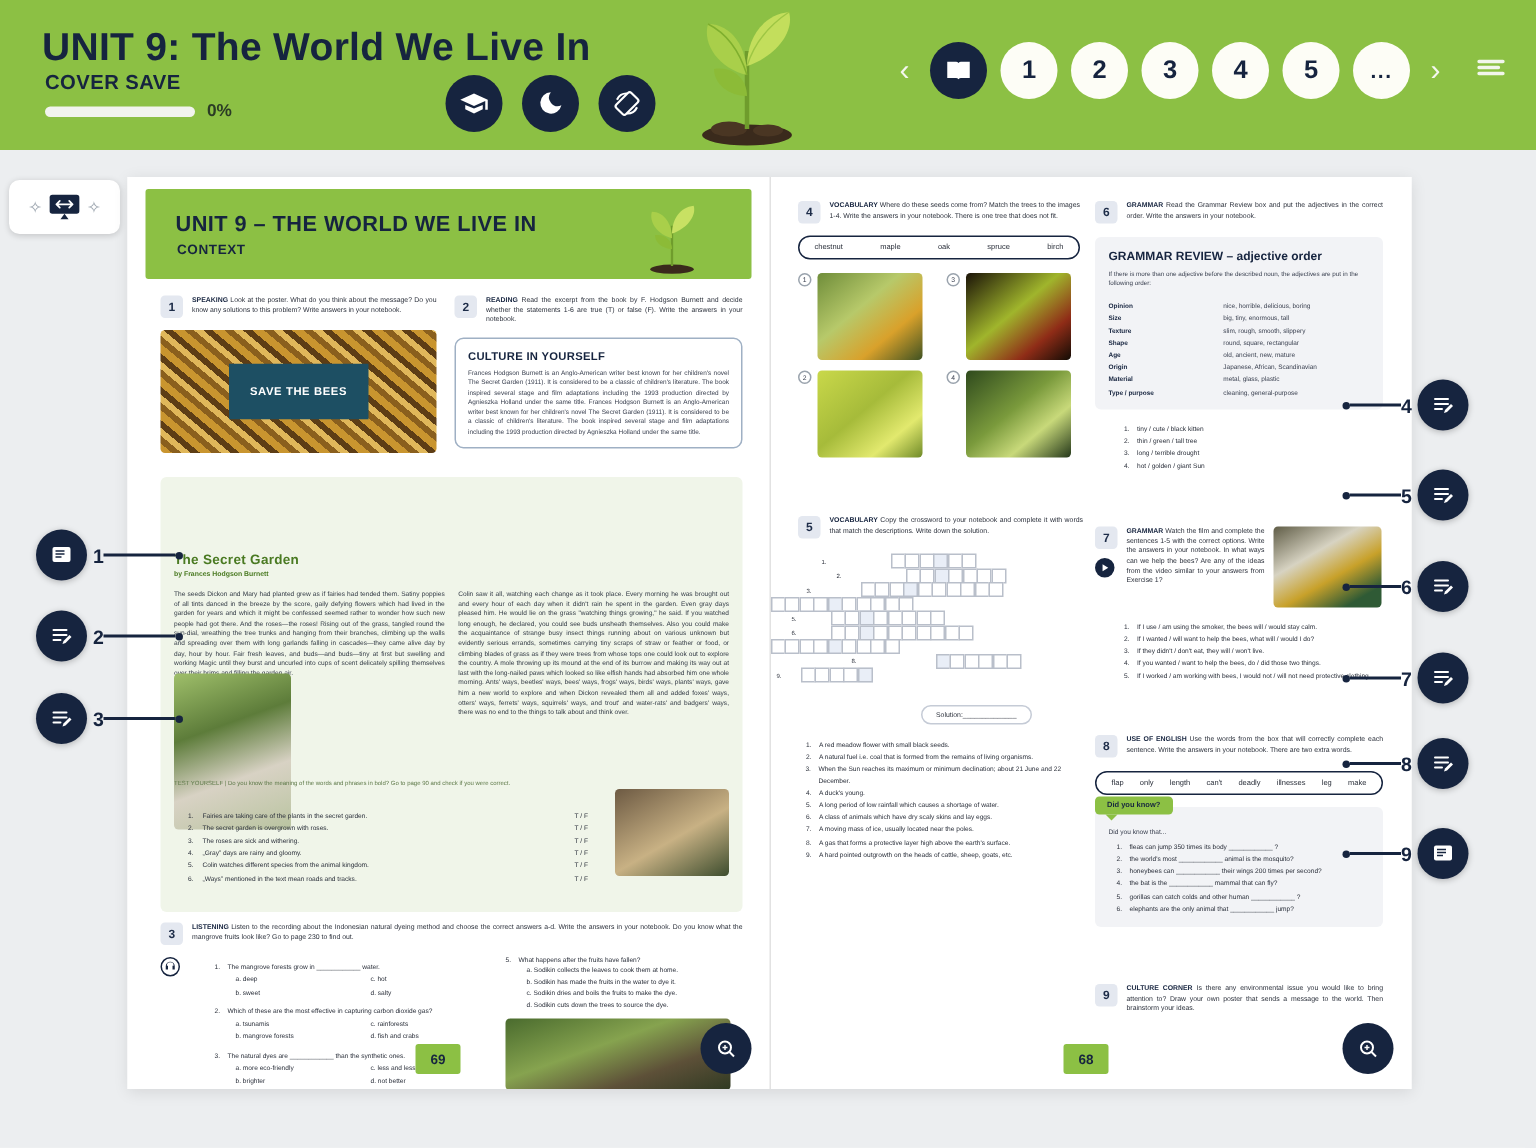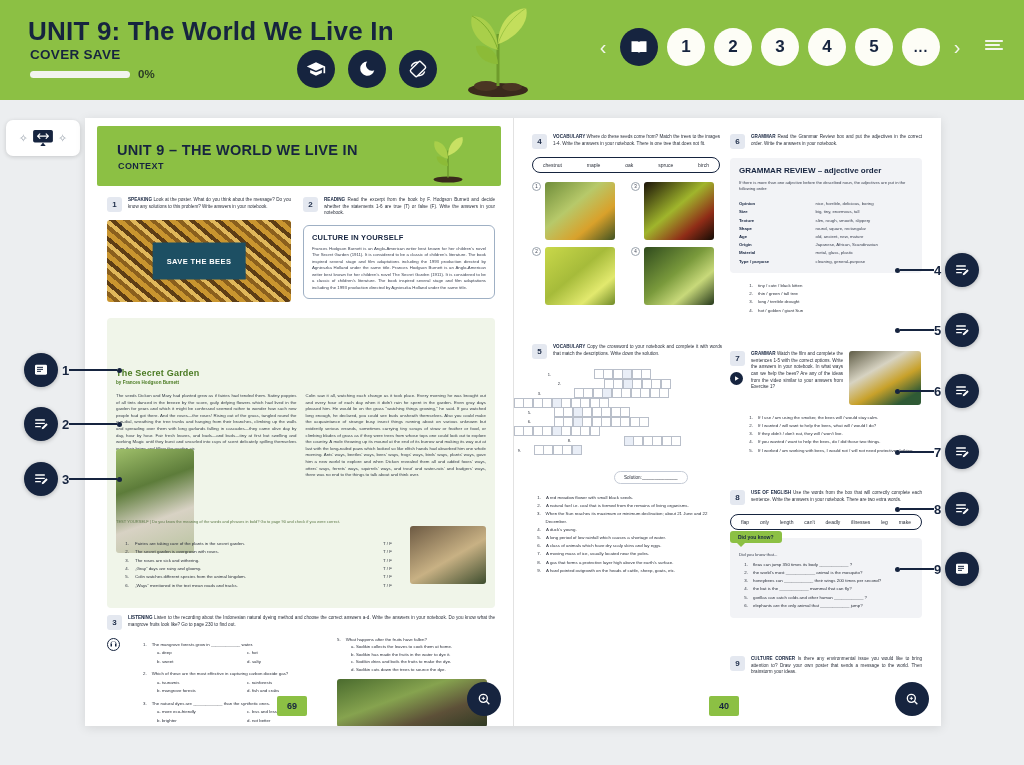--- a/index.html
+++ b/index.html
@@ -819,21 +819,21 @@
       <div class="col" style="left:216px; top:538px; width:192px;">
         <div class="exrow">
           <div class="exnum">9</div>
           <div class="extext">
             <b>CULTURE CORNER</b>
             <span>Is there any environmental issue you would like to bring attention to? Draw your own poster that sends a message to the world. Then brainstorm your ideas.</span>
           </div>
         </div>
       </div>
 
-      <div class="pgnum r">40</div>
+      <div class="pgnum r">68</div>
       <div class="zoombtn r">
         <svg width="16" height="16" viewBox="0 0 24 24" fill="none" stroke="#fff" stroke-width="2">
           <circle cx="11" cy="11" r="6"></circle>
             <path d="M15.5 15.5 L20 20"></path>
             <path d="M11 8.5v5M8.5 11h5" stroke-width="1.4"></path>
         </svg>
       </div>
     </div>
   </div>
 

